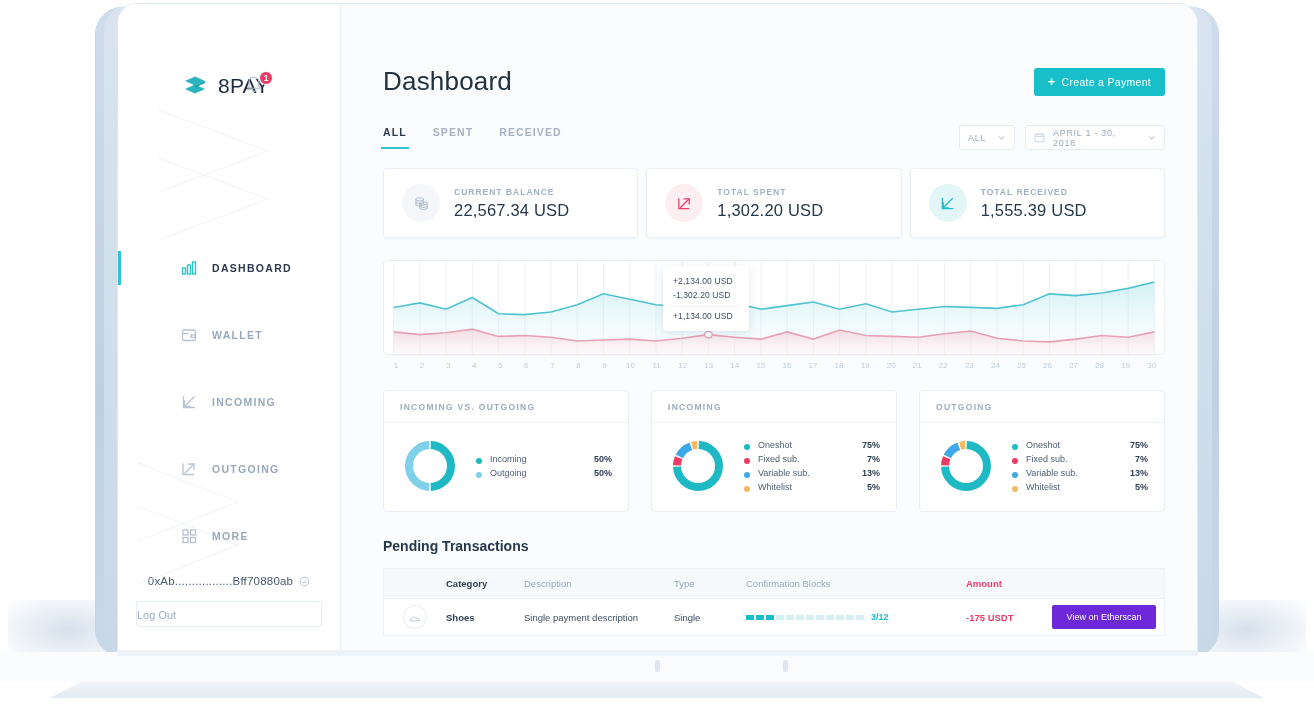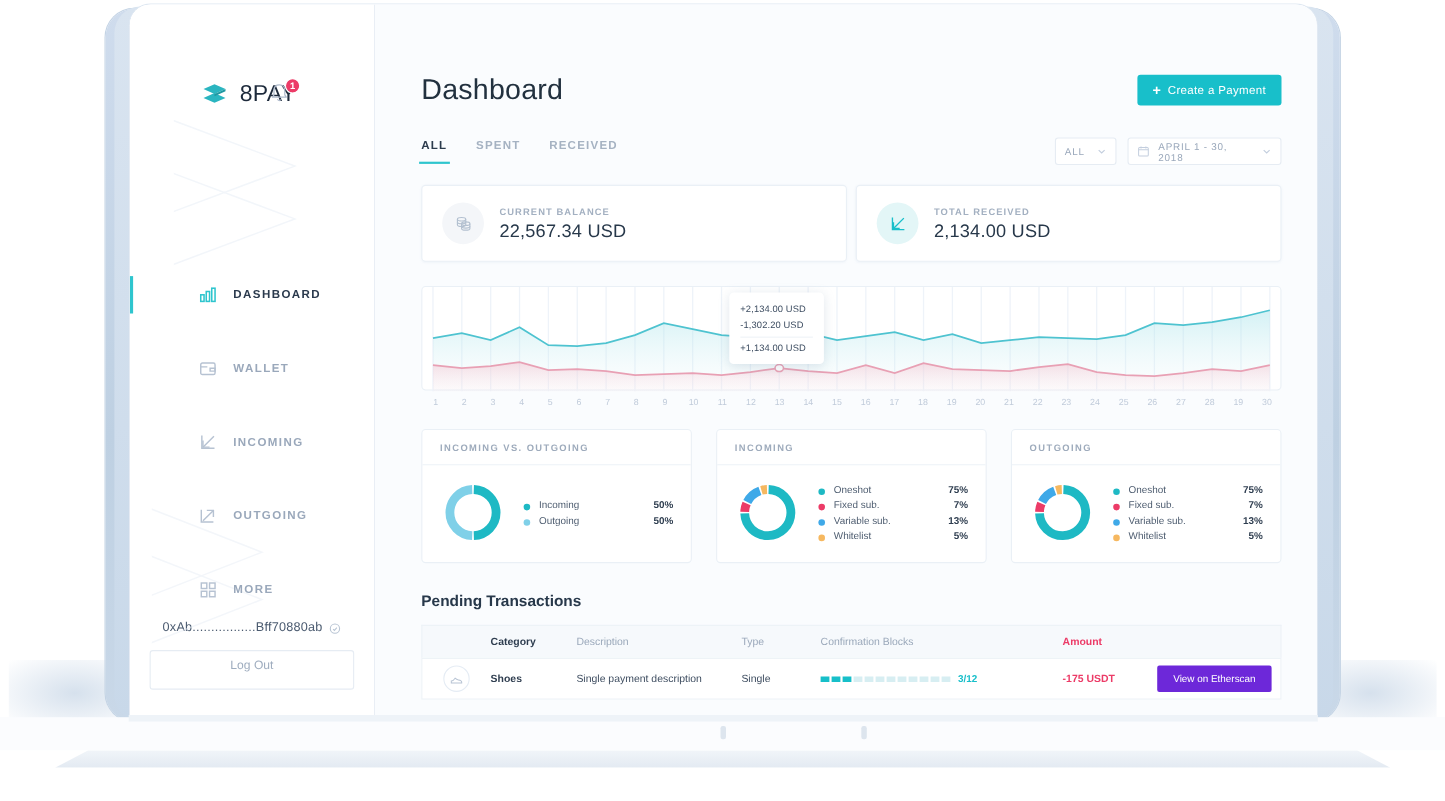--- a/index.html
+++ b/index.html
@@ -108,22 +108,22 @@
   .nav-item.active .nav-ico { color: #2ec5ce; }
   .nav-item.active .nav-lbl { color: #2b3a4d; font-weight: 700; }
 
   .sidebar-footer { margin-top: auto; padding: 0 18px 26px 18px; }
   .wallet-addr {
     display: flex; align-items: center; justify-content: center; gap: 6px;
     font-size: 11.5px; color: #4b5b70; letter-spacing: .2px; margin-bottom: 14px;
   }
   .wallet-addr .copy-ico { width: 11px; height: 11px; color: #b9c5d4; }
   .logout-btn {
-    display: block; width: 100%; height: 36px; line-height: 27px;
-    text-align: center; font-size: 11px; color: #9fadbf;
+    display: block; width: 100%; height: 26px; line-height: 27px;
+    text-align: left; font-size: 11px; color: #9fadbf;
     border: 1px solid #e6ecf3; border-radius: 3px; background: #fff;
     cursor: pointer;
   }
 
   
   .main {
     flex: 1; background: #fafcfe; padding: 0 32px 0 42px;
     overflow: hidden; position: relative;
   }
   .page-head { display: flex; align-items: center; justify-content: space-between; padding-top: 62px; }
@@ -417,32 +417,45 @@
                   <path d="M7 8.8 v4.6 c0 .9 1.8 1.7 4 1.7 s4-.8 4-1.7 V8.8"></path>
                 <path d="M7 11.4 c0 .9 1.8 1.7 4 1.7 s4-.8 4-1.7"></path>
               </svg>
             </div>
             <div>
               <div class="stat-label">CURRENT BALANCE</div>
               <div class="stat-value">22,567.34 USD</div>
             </div>
           </div>
 
+          <div class="stat">
+            <div class="stat-ico" style="background:#fdeef2; color:#ec3b67;">
+              <svg viewBox="0 0 18 18" fill="none" stroke="currentColor" stroke-width="1.3">
+                <path d="M4.5 13.5 L14 4"></path>
+                  <path d="M8 4 h6 v6"></path>
+                  <path d="M3 3.5 v11 h11"></path>
+              </svg>
+            </div>
+            <div>
+              <div class="stat-label">TOTAL SPENT</div>
+              <div class="stat-value">1,302.20 USD</div>
+            </div>
+          </div>
 
           <div class="stat">
             <div class="stat-ico" style="background:#e3f6f7; color:#18bfca;">
               <svg viewBox="0 0 18 18" fill="none" stroke="currentColor" stroke-width="1.3">
                 <path d="M14.5 3.5 L4.5 13.5"></path>
                   <path d="M4.5 7.5 v6 h6"></path>
                   <path d="M3.5 3 v11.5 h11.5"></path>
               </svg>
             </div>
             <div>
               <div class="stat-label">TOTAL RECEIVED</div>
-              <div class="stat-value">2,134.00 USD</div>
+              <div class="stat-value">1,555.39 USD</div>
             </div>
           </div>
         </section>
 
         <section class="chart-card">
           <svg class="chart-svg" id="lineChart" viewBox="0 0 650 95" preserveAspectRatio="none">
               <defs>
                 <linearGradient id="gRec" x1="0" y1="0" x2="0" y2="1">
                   <stop offset="0%" stop-color="#9fe0e8" stop-opacity=".45"></stop>
                   <stop offset="100%" stop-color="#d8f1f5" stop-opacity=".05"></stop>

